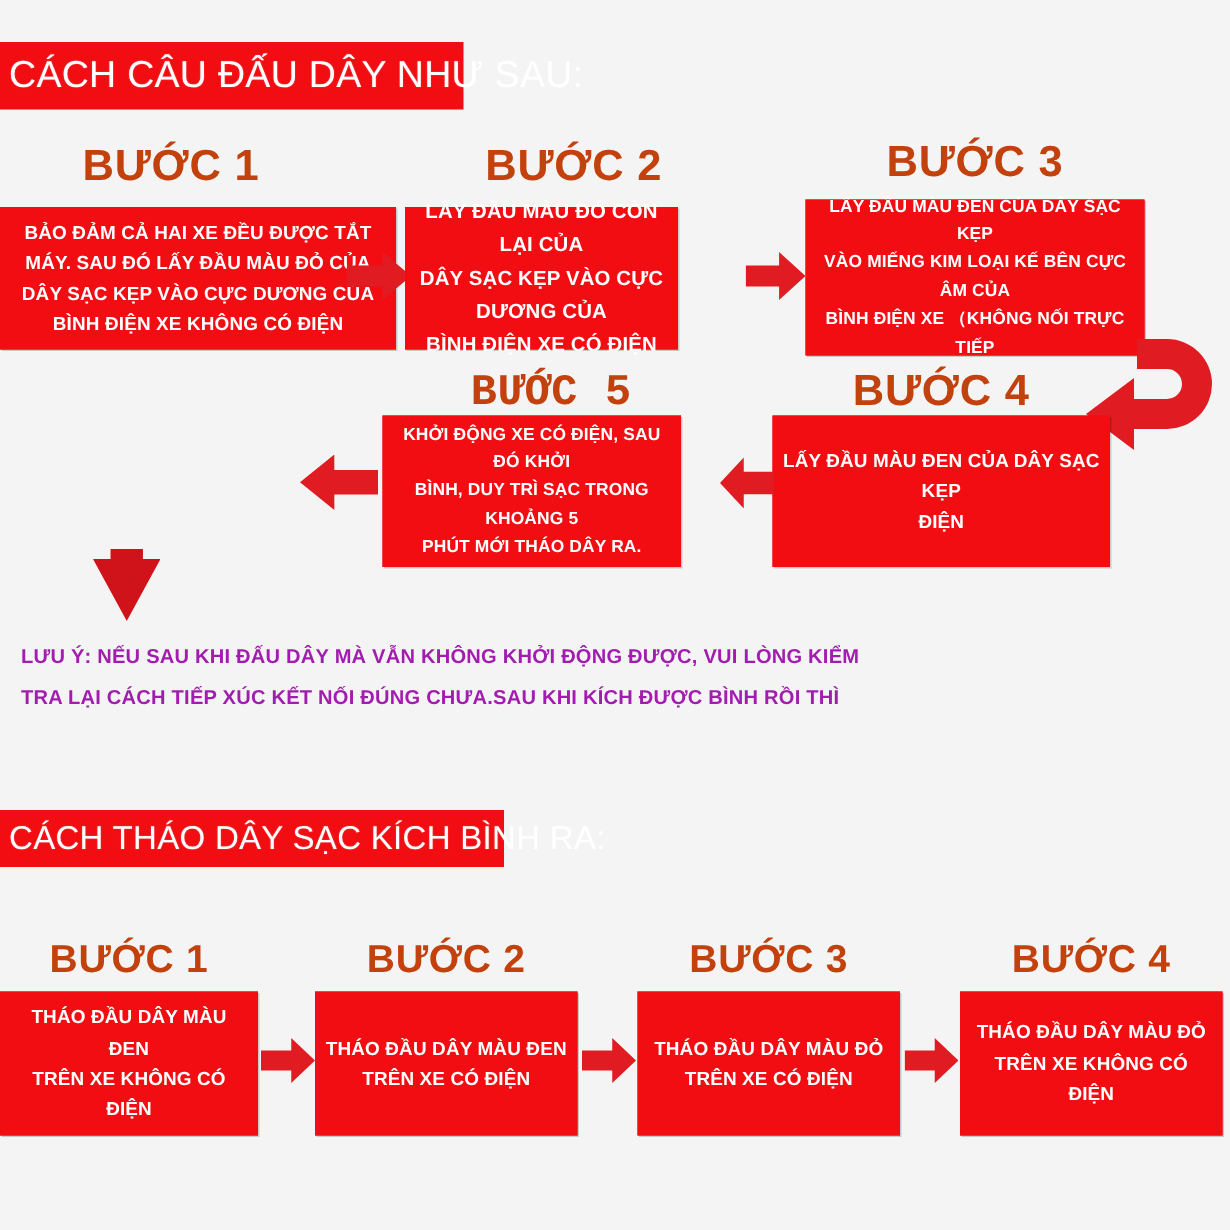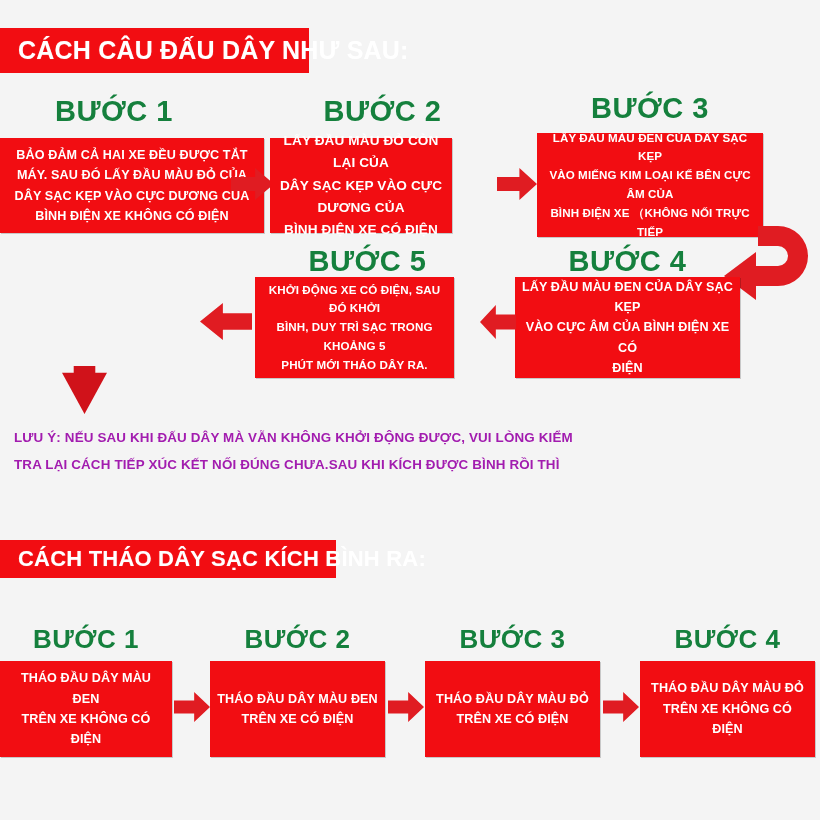--- a/index.html
+++ b/index.html
@@ -18,37 +18,37 @@
     position: relative;
     width: 820px;
     height: 820px;
   }
 
   
   .banner {
     position: absolute;
     background: #f20d12;
     color: #ffffff;
-    font-weight: bold;
+    font-weight: normal;
     letter-spacing: 0.2px;
     display: flex;
     align-items: center;
-    padding: 0 18px;
+    padding: 0 6px;
     box-sizing: border-box;
     font-size: 25px;
     white-space: nowrap;
     text-shadow: 0 0 1px rgba(255,255,255,0.35);
   }
   #banner-1 { left: 0; top: 28px; width: 309px; height: 45px; }
   #banner-2 { left: 0; top: 540px; width: 336px; height: 38px; font-size: 22px; }
 
   
   .step-label {
     position: absolute;
-    color: #15803d;
+    color: #c2410c;
     font-weight: bold;
     font-size: 29px;
     letter-spacing: 0.5px;
     text-align: center;
     white-space: nowrap;
   }
   .step-label.small { font-size: 26px; }
 
   
   .box {
@@ -138,27 +138,26 @@
     <span class="ln">BÌNH ĐIỆN XE （KHÔNG NỐI TRỰC TIẾP</span>
   </div>
 
   <svg class="uturn" style="left:716px; top:218px; width:104px; height:85px;" viewBox="0 0 104 85">
     <path d="M 42 8 L 62 8 A 30 30 0 0 1 62 68 L 40 68 L 40 82 L 8 58 L 40 34 L 40 48 L 62 48 A 10 10 0 0 0 62 28 L 42 28 Z" fill="#e01c22"></path>
   </svg>
 
   <div class="step-label" style="left:515px; top:245px; width:225px;">BƯỚC 4</div>
   <div class="box t13" style="left:515px; top:277px; width:225px; height:101px;">
     <span class="ln">LẤY ĐẦU MÀU ĐEN CỦA DÂY SẠC KẸP</span>
-    <span class="ln">VÀO CỰC ÂM CỦA BÌNH ĐIỆN XE CÓ</span>
     <span class="ln">ĐIỆN</span>
   </div>
 
   <div class="arrow-l" style="left:480px; top:305px; width:36px; height:34px;"></div>
 
-  <div class="step-label" style="left:255px; top:245px; width:225px;">BƯỚC 5</div>
+  <div class="step-label" style="left:255px; top:245px; width:225px;font-family:Liberation Mono, monospace;">BƯỚC 5</div>
   <div class="box t12" style="left:255px; top:277px; width:199px; height:101px;">
     <span class="ln">KHỞI ĐỘNG XE CÓ ĐIỆN, SAU ĐÓ KHỞI</span>
     <span class="ln">BÌNH, DUY TRÌ SẠC TRONG KHOẢNG 5</span>
     <span class="ln">PHÚT MỚI THÁO DÂY RA.</span>
   </div>
 
   <div class="arrow-l" style="left:200px; top:303px; width:52px; height:37px;"></div>
 
   <div class="arrow-d" style="left:62px; top:366px; width:45px; height:48px;"></div>
 

